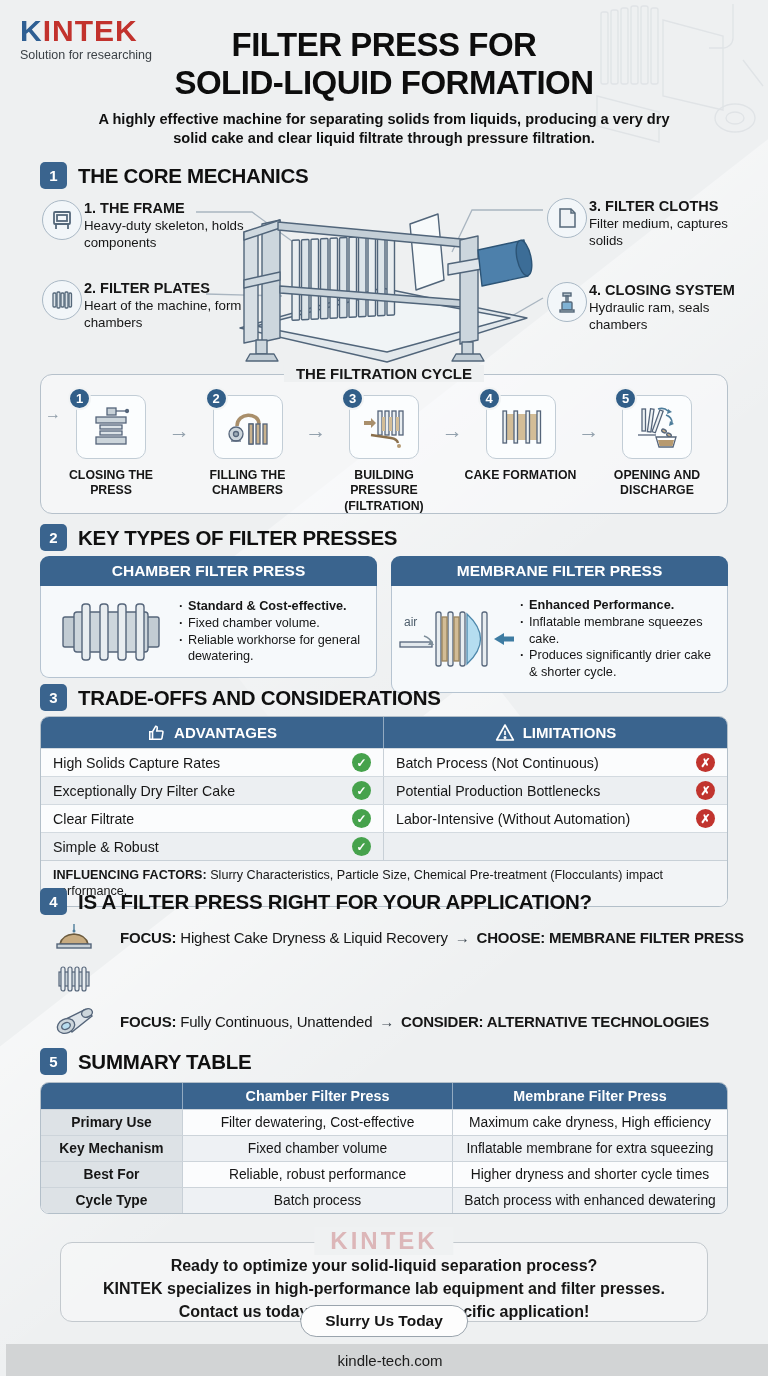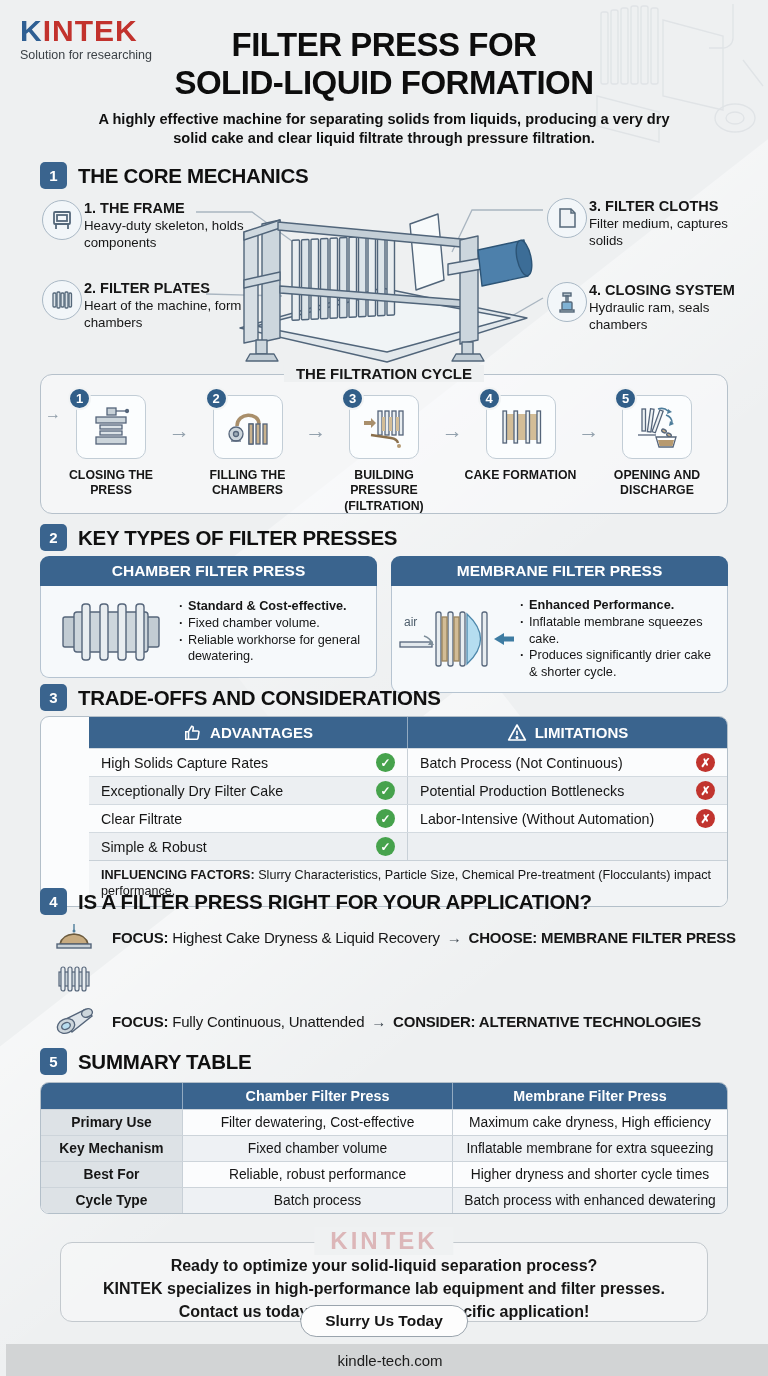--- a/index.html
+++ b/index.html
@@ -62,39 +62,39 @@
   .card-body { background:#f6f9fb; border:1px solid #b6c4d1; border-top:none; border-radius:0 0 9px 9px;
                padding:11px 8px 11px 6px; display:flex; align-items:center; gap:4px; min-height:92px; }
   .card-icon { flex:0 0 128px; display:flex; justify-content:center; }
   .card ul { list-style:none; }
   .card li { font-size:12.7px; line-height:1.32; padding-left:9px; position:relative; }
   .card li::before { content:"·"; position:absolute; left:0; font-weight:bold; }
   .card li:first-child { font-weight:bold; }
 
   
   .trade { position:absolute; left:40px; top:716px; width:688px; border:1px solid #b3bfc9;
-           border-radius:9px; overflow:hidden; background:#fbfcfd;padding-left:48px; }
+           border-radius:9px; overflow:hidden; background:#fbfcfd; }
   .trade-head { display:grid; grid-template-columns:1fr 1fr; background:#3a648e; color:#fff; }
   .trade-head > div { display:flex; align-items:center; justify-content:center; gap:8px;
                       padding:6px 0; font-size:15px; font-weight:800; }
   .trade-head > div:first-child { border-right:1px solid rgba(255,255,255,.45); }
   .trow { display:grid; grid-template-columns:1fr 1fr; border-top:1px solid #d3dae0; }
   .trow:nth-child(odd) { background:#eceff2; }
   .tcell { display:flex; align-items:center; justify-content:space-between; padding:4px 12px;
            font-size:14.2px; min-height:25px; }
   .tcell:first-child { border-right:1px solid #c8d0d7; }
   .ok, .bad { width:19px; height:19px; border-radius:50%; color:#fff; font-size:12px; font-weight:bold;
               display:flex; align-items:center; justify-content:center; }
   .ok { background:#46a24c; } .bad { background:#c1342e; }
   .trade-note { border-top:1px solid #c8d0d7; background:#f2f4f6; padding:6px 12px; font-size:12.6px; line-height:1.3; }
   .trade-note b { font-weight:800; }
 
   
   .app { position:absolute; left:52px; top:922px; width:700px; display:flex; flex-direction:column; gap:12px; }
-  .app-row { display:flex; align-items:center; gap:16px; height:30px; }
+  .app-row { display:flex; align-items:center; gap:24px; height:30px; }
   .app-icon { flex:0 0 44px; display:flex; justify-content:center; }
   .app-text { font-size:15px; letter-spacing:-0.2px; }
   .app-text b { font-weight:800; }
   .app-arrow { color:#3d4750; padding:0 3px; }
 
   
   .summary { position:absolute; left:40px; top:1082px; width:688px; border:1px solid #b3bfc9;
              border-radius:9px; overflow:hidden; }
   .srow { display:grid; grid-template-columns:142px 270px 1fr; }
   .srow > div { display:flex; align-items:center; justify-content:center; text-align:center;

